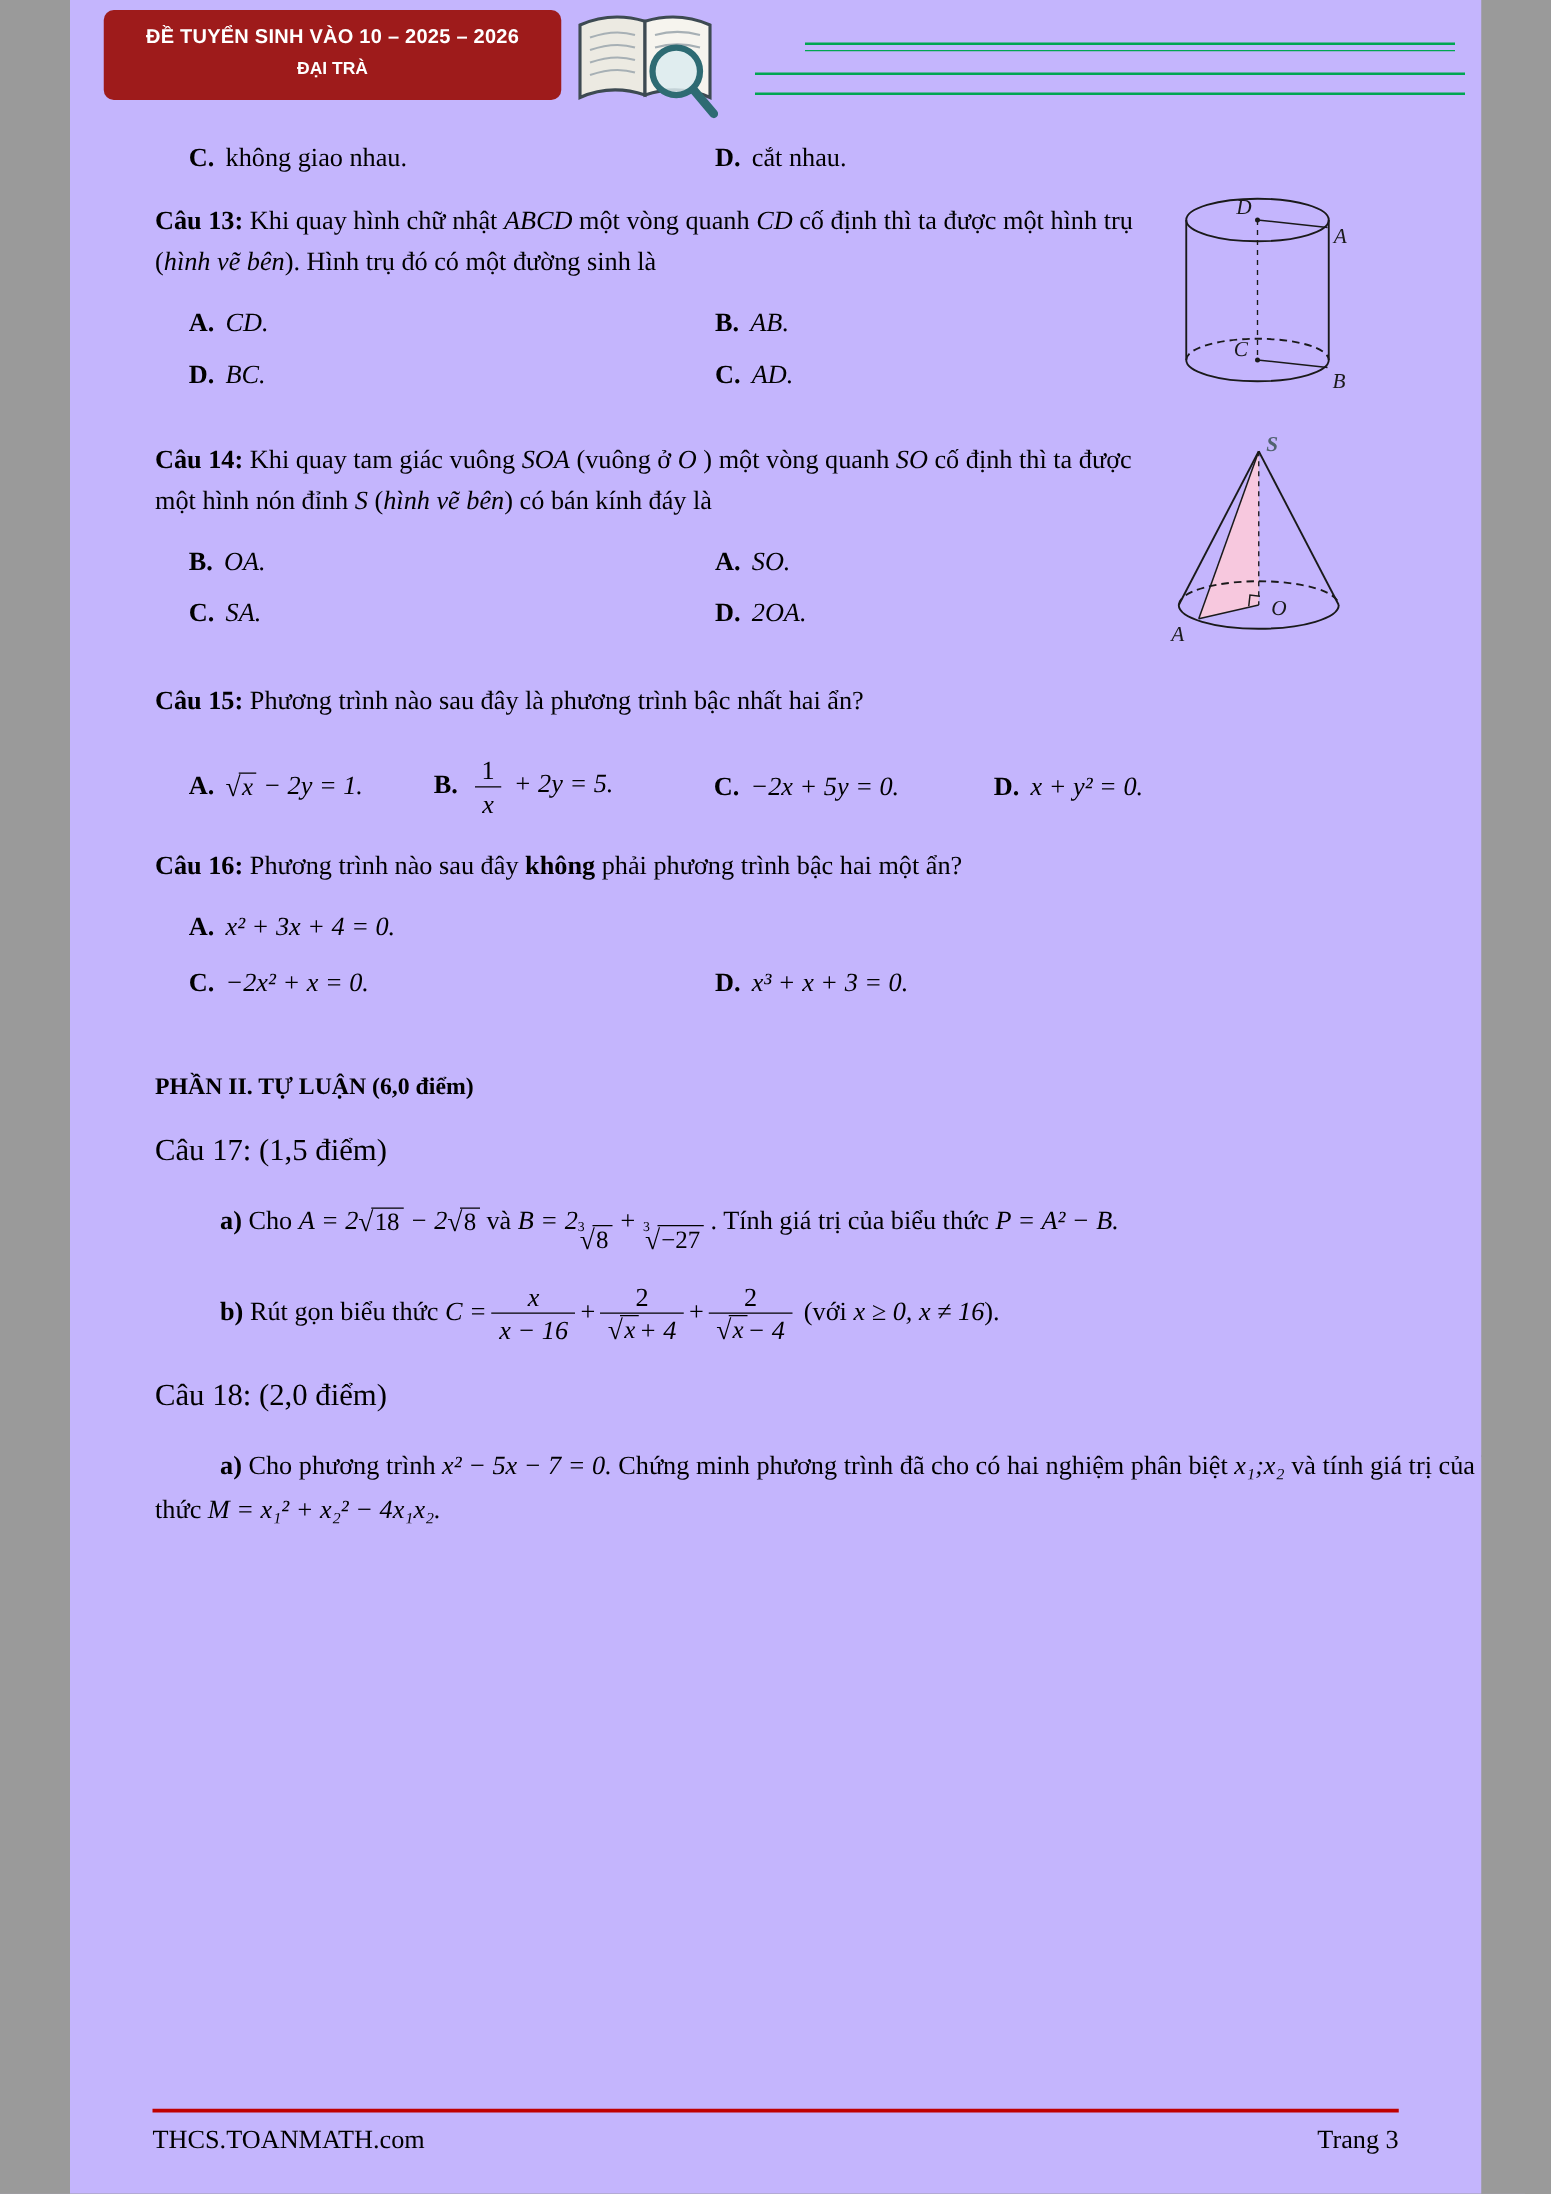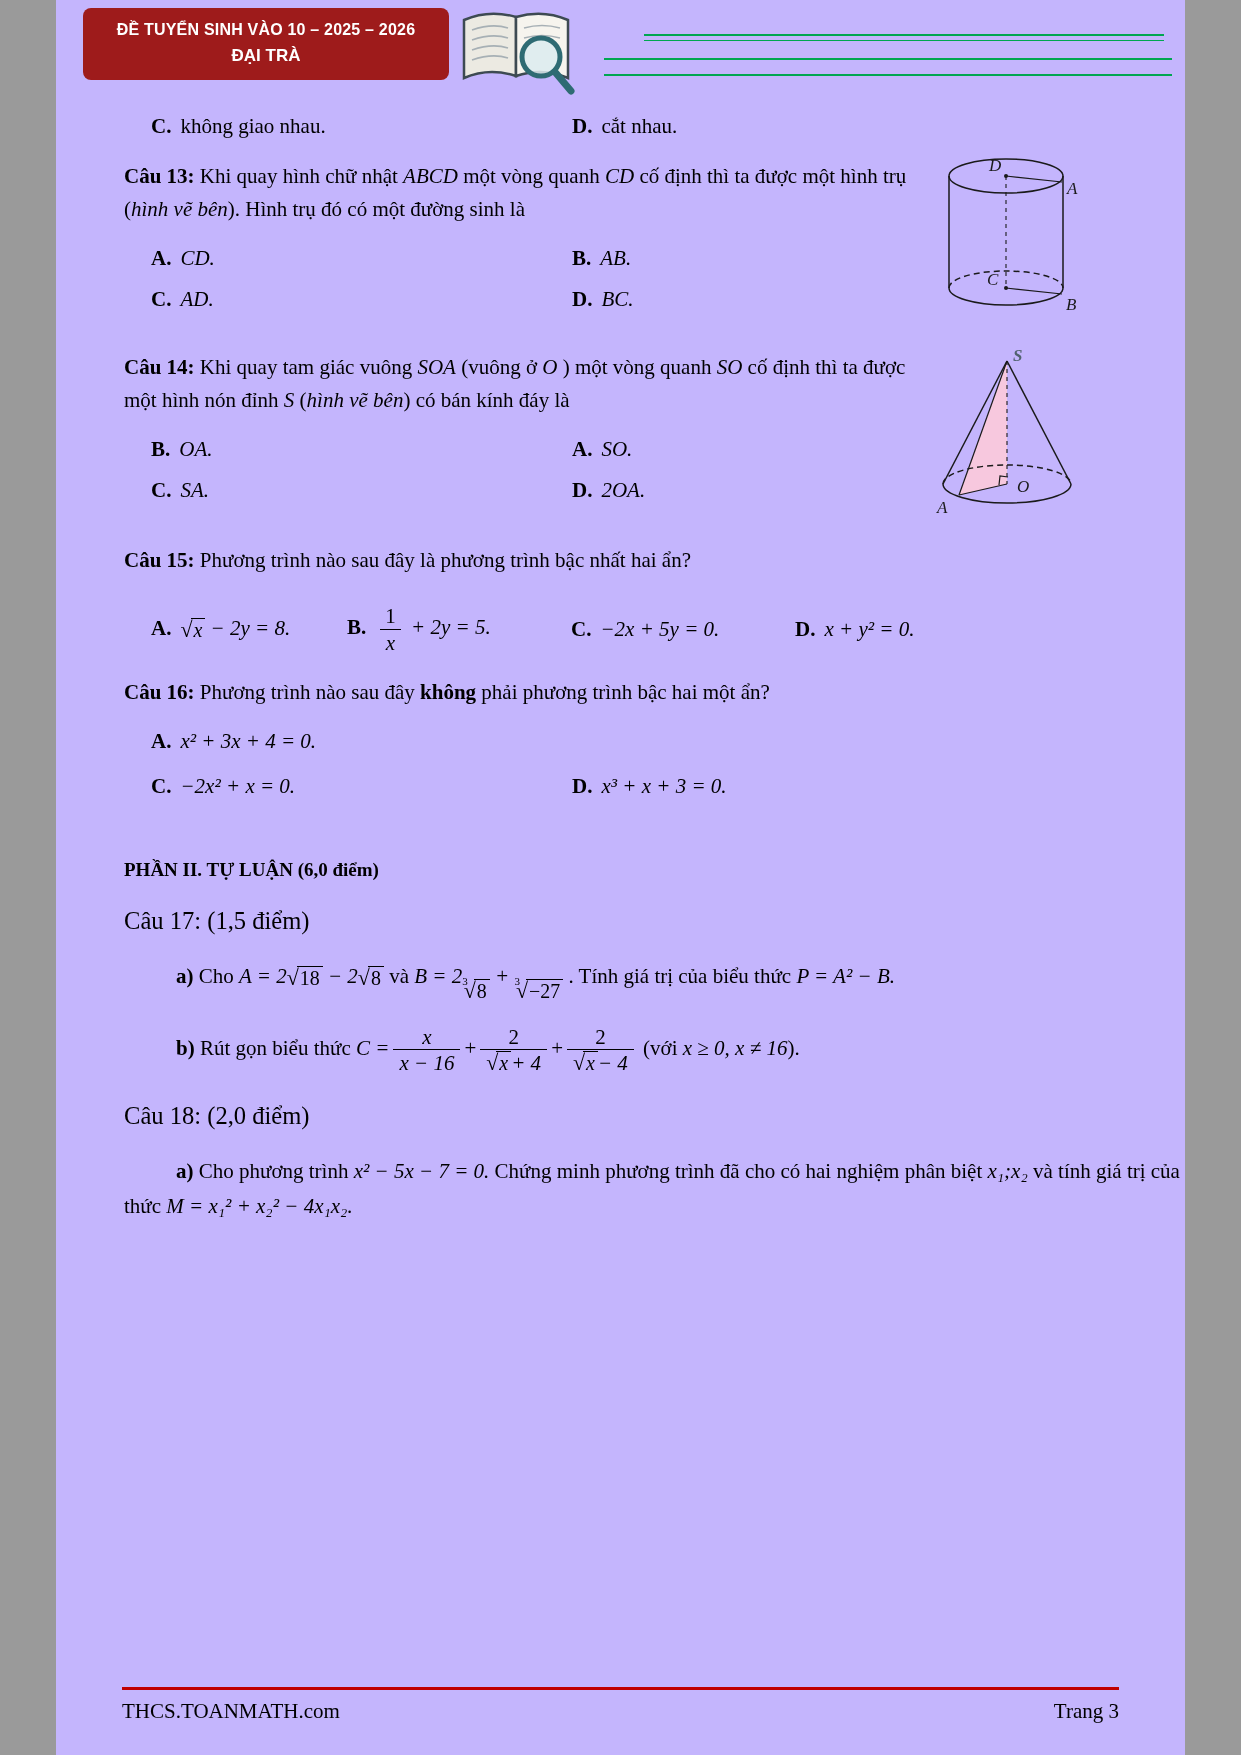--- a/index.html
+++ b/index.html
@@ -4,21 +4,21 @@
 <style>
   html,body{margin:0;padding:0;background:#9a9a9a;}
   .page{position:relative;width:1129px;height:1755px;margin:0 auto;background:#c4b5fd;
         font-family:"Liberation Serif",serif;font-size:21px;color:#000;overflow:hidden;}
 
   
   .banner{position:absolute;left:27px;top:8px;width:366px;height:72px;background:#9e1b1b;
           border-radius:8px;color:#fff;text-align:center;
           font-family:"Liberation Sans",sans-serif;}
   .banner-title{font-size:16px;font-weight:bold;padding-top:13px;letter-spacing:.2px;}
-  .banner-subtitle{font-size:17px;font-weight:bold;margin-top:7px;}
+  .banner-subtitle{font-size:14px;font-weight:bold;margin-top:7px;}
   .bookicon{position:absolute;left:388px;top:0;width:150px;height:98px;}
   .gline{position:absolute;background:#00a651;height:2px;}
   .g1a{top:34px;left:588px;width:520px;}
   .g1b{top:40px;left:588px;width:520px;height:1px;}
   .g2{top:58px;left:548px;width:568px;}
   .g3{top:74px;left:548px;width:568px;}
 
   
   .main{position:absolute;left:0;top:84px;width:1241px;box-sizing:border-box;padding:14px 68px 0 68px;}
   .bold{font-weight:bold;}
@@ -114,22 +114,22 @@
           <text x="61" y="139">C</text>
           <text x="140" y="164">B</text>
         </svg>
       </div>
       <p class="para q13para"><span class="bold">Câu 13:</span><span> Khi quay hình chữ nhật </span><span class="m">ABCD</span><span> một  vòng quanh </span><span class="m">CD</span><span> cố định thì ta được một hình trụ (</span><span class="m">hình vẽ bên</span><span>). Hình trụ đó có một đường sinh là</span></p>
       <div class="optrow2">
         <div class="opt"><span class="letter">A.</span><span class="m">CD.</span></div>
         <div class="opt"><span class="letter">B.</span><span class="m">AB.</span></div>
       </div>
       <div class="optrow2">
+        <div class="opt"><span class="letter">D.</span><span class="m">BC.</span></div>
         <div class="opt"><span class="letter">C.</span><span class="m">AD.</span></div>
-        <div class="opt"><span class="letter">D.</span><span class="m">BC.</span></div>
       </div>
     </section>
 
     <section class="q" style="margin-top:18px;min-height:175px;">
       <div class="fig fig-cone">
         <svg width="150" height="175" viewBox="0 0 150 175">
           <path d="M78 16 L30 150 L78 139 Z" fill="#f7c8de" stroke="none"></path>
           <path class="ln" d="M14 139 A64 19 0 0 0 142 139"></path>
           <path class="ln dash" d="M14 139 A64 19 0 0 1 142 139"></path>
           <line class="ln" x1="78" y1="16" x2="14" y2="139"></line>
@@ -153,21 +153,21 @@
         <div class="opt"><span class="letter">D.</span><span class="m">2OA.</span></div>
       </div>
     </section>
 
     <section class="q">
       <p class="qhead"><span class="bold">Câu 15:</span><span> Phương trình nào sau đây là phương trình bậc nhất hai ẩn?</span></p>
       <div class="optrow4">
         <div class="opt"><span class="letter">A.</span><span class="sqrt">
               <span class="sym">√</span>
               <span class="body m">x</span>
-            </span><span class="m"> − 2y = 8.</span></div>
+            </span><span class="m"> − 2y = 1.</span></div>
         <div class="opt"><span class="letter">B.</span><span class="frac">
               <span class="fnum">1</span>
               <span class="fden m">x</span>
             </span><span class="m"> + 2y = 5.</span></div>
         <div class="opt"><span class="letter">C.</span><span class="m">−2x + 5y = 0.</span></div>
         <div class="opt"><span class="letter">D.</span><span class="m">x + y² = 0.</span></div>
       </div>
     </section>
 
     <section class="q">

